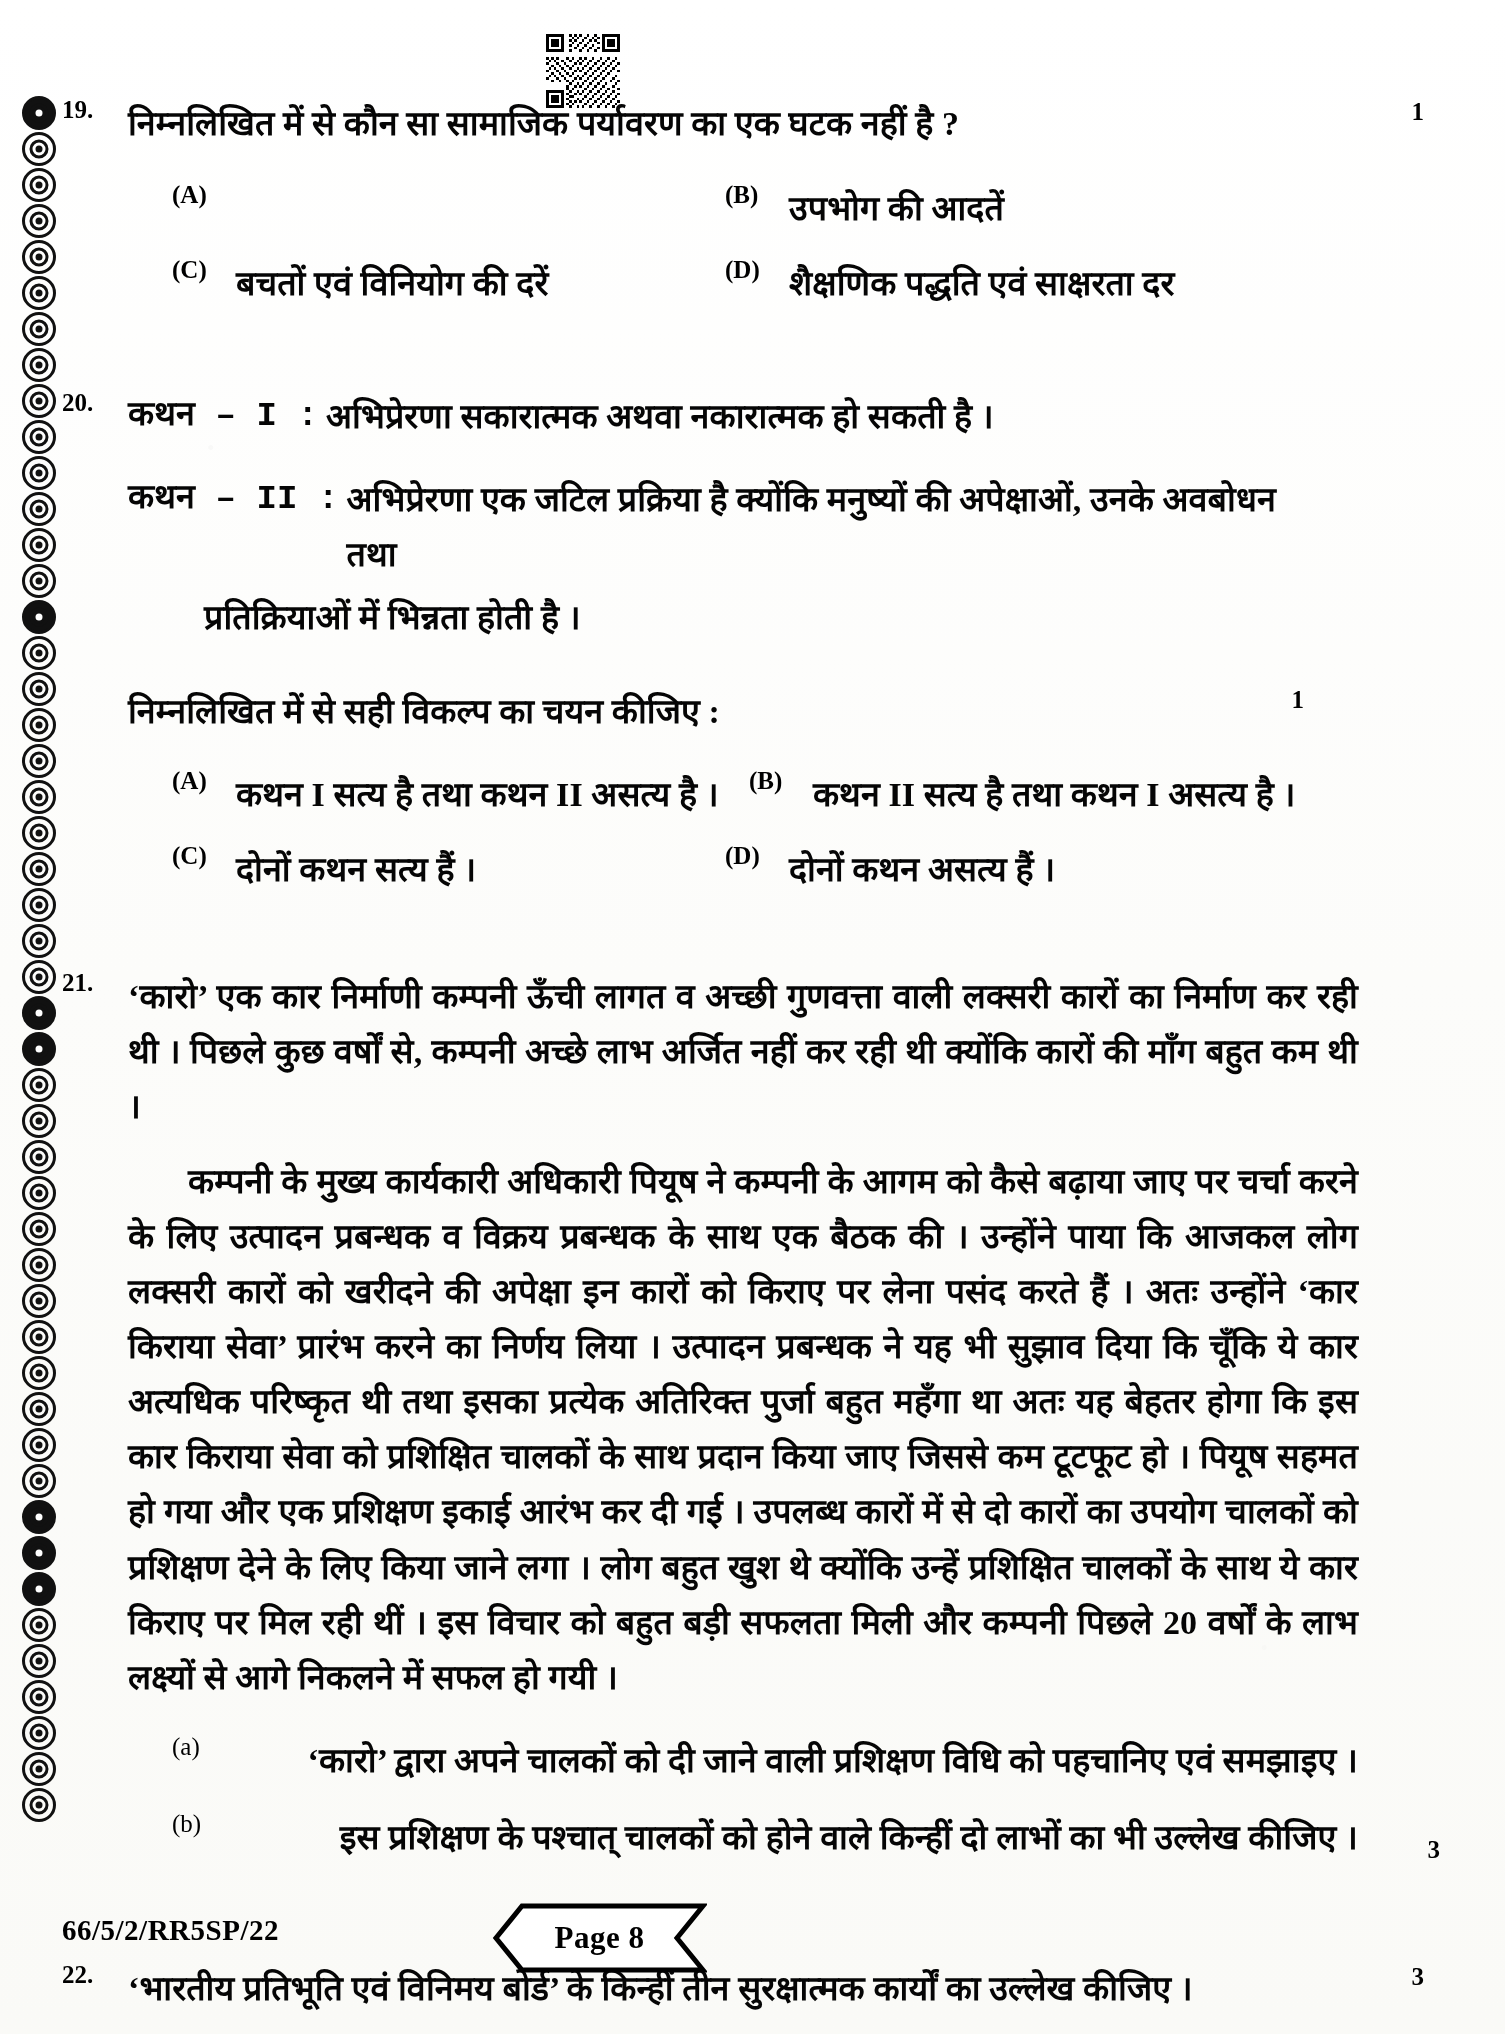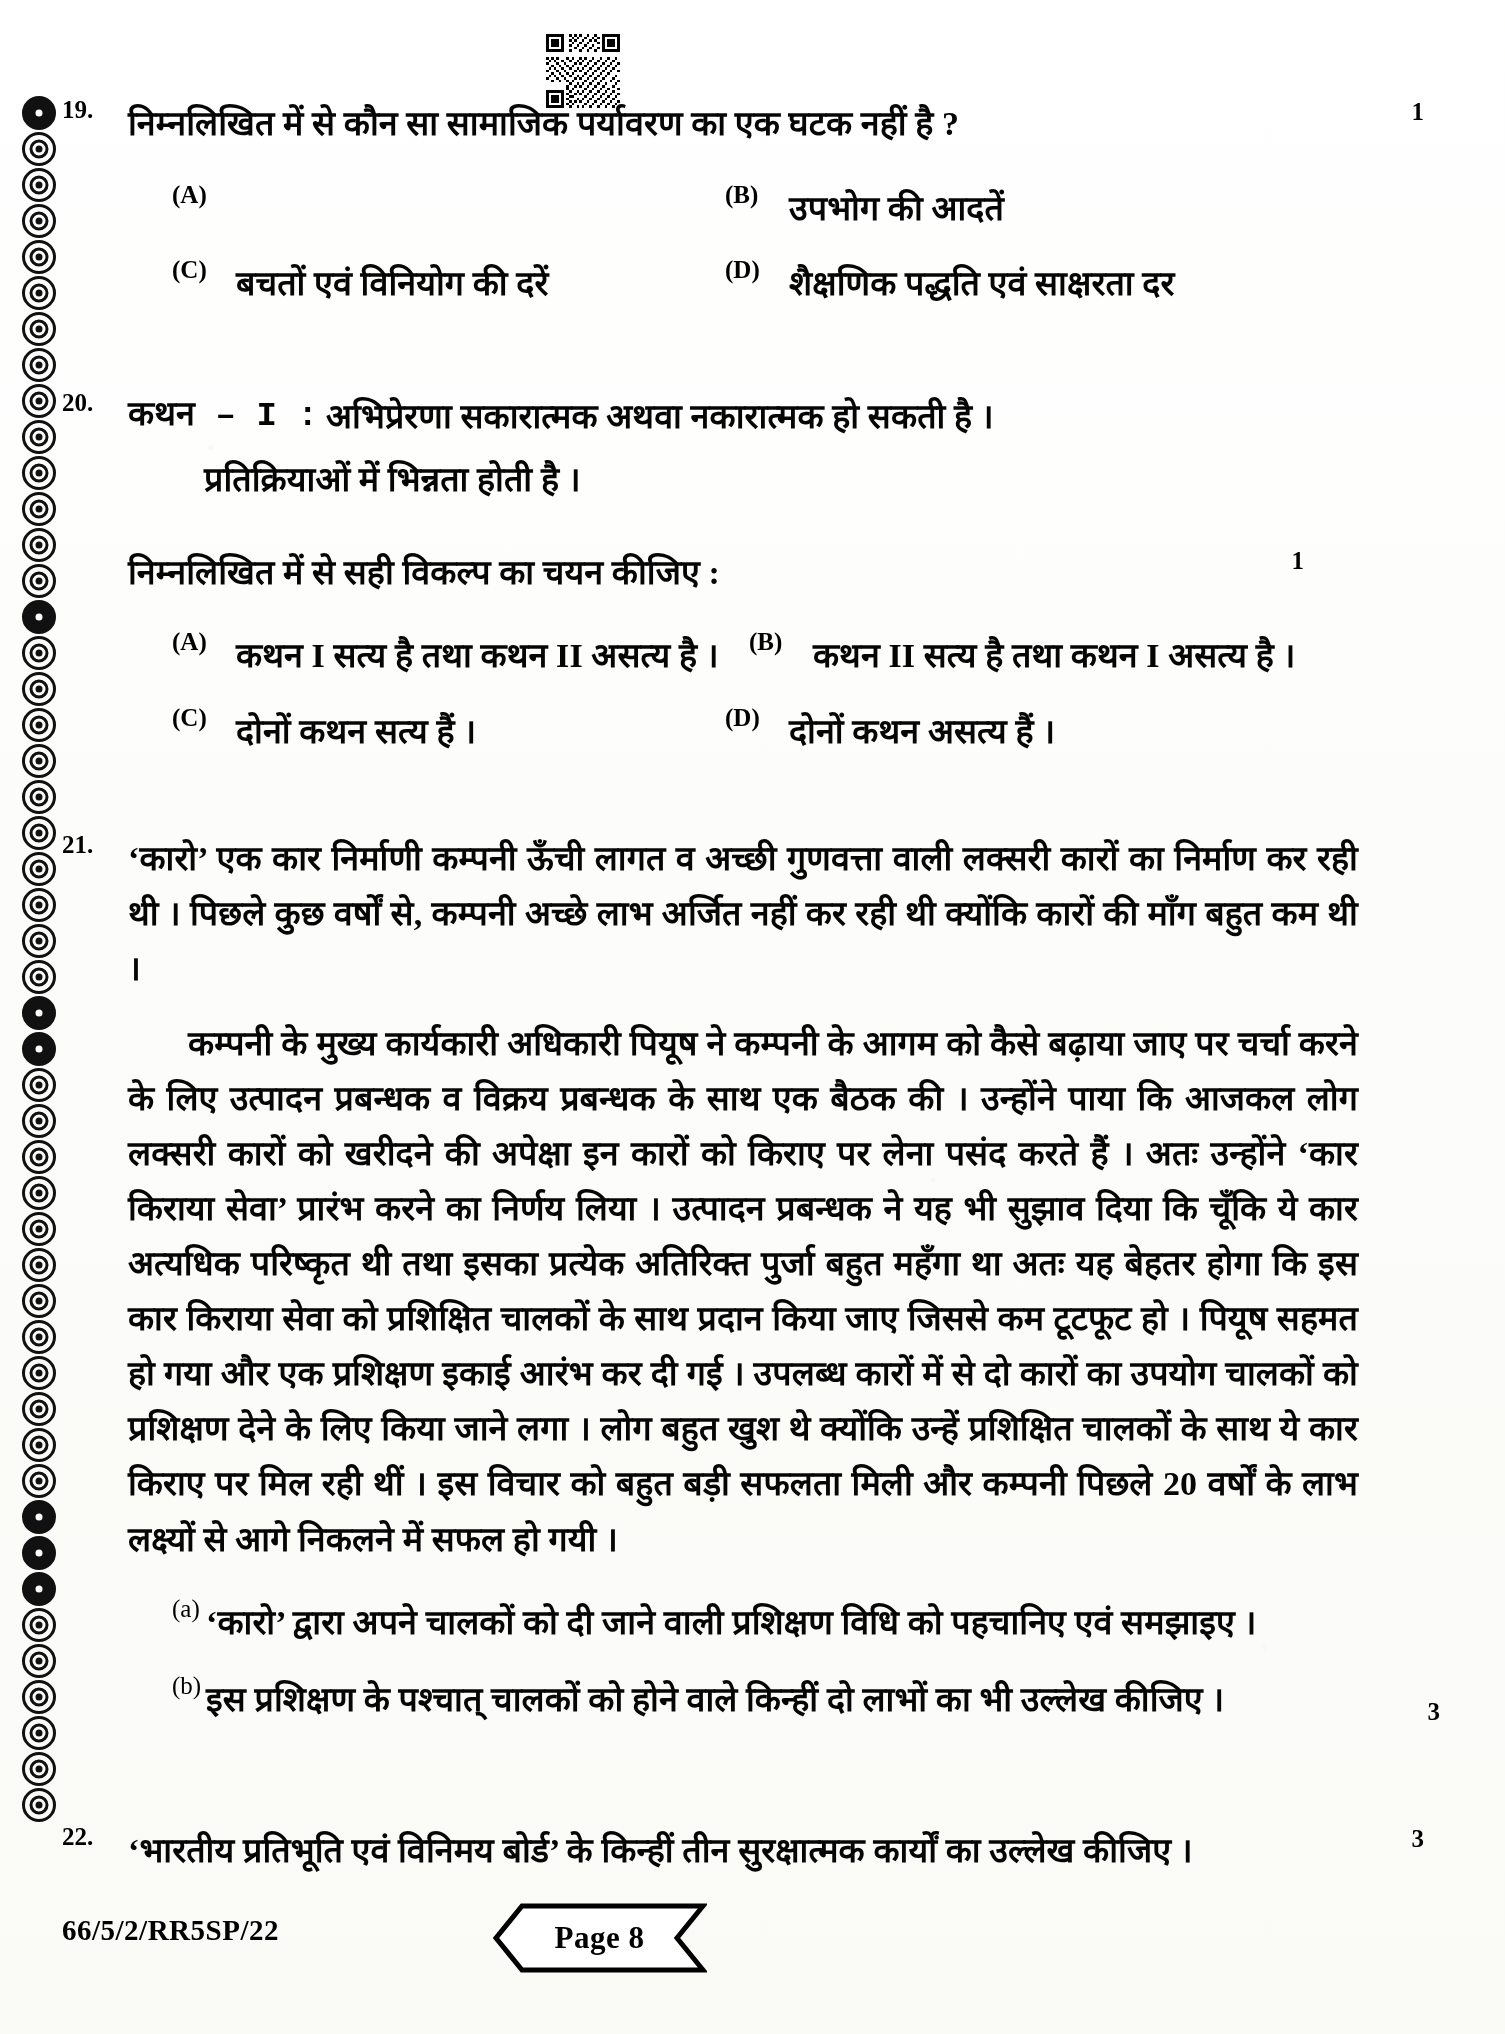--- a/index.html
+++ b/index.html
@@ -197,21 +197,21 @@
     margin-top: 22px;
   }
   .sub .slbl {
     flex: 0 0 auto;
     width: 78px;
     padding-left: 44px;
     box-sizing: border-box;
     font-size: 25px;
     font-family: "Liberation Serif", serif;
   }
-  .sub .sbody { flex: 1 1 auto; }
+  .sub .sbody { flex: 1 1 auto; text-align: right; }
 
   
   .footer {
     position: absolute;
     left: 62px;
     top: 1908px;
     width: 1390px;
     height: 70px;
   }
   .paper-code {
@@ -553,20 +553,24 @@
       </div>
     </div>
 
     <div class="qrow" style="margin-top:78px;">
       <div class="qnum">20.</div>
       <div class="qbody">
         <div class="stmt">
           <div class="skey devtext">कथन – I :</div>
           <div class="sval devtext">अभिप्रेरणा सकारात्मक अथवा नकारात्मक हो सकती है ।</div>
         </div>
+        <div class="stmt" style="margin-top:28px;">
+          <div class="skey devtext">कथन – II :</div>
+          <div class="sval devtext">अभिप्रेरणा एक जटिल प्रक्रिया है क्योंकि मनुष्यों की अपेक्षाओं, उनके अवबोधन तथा</div>
+        </div>
         <div class="devtext stmt-cont">प्रतिक्रियाओं में भिन्नता होती है ।</div>
 
         <div style="position:relative; margin-top:38px;">
           <div class="marks" style="top:2px;">1</div>
           <div class="devtext">निम्नलिखित में से सही विकल्प का चयन कीजिए :</div>
         </div>
 
         <div class="opts" style="margin-top:28px;">
           <div class="optrow">
             <div class="opt opt-indent" style="width:52%;">

